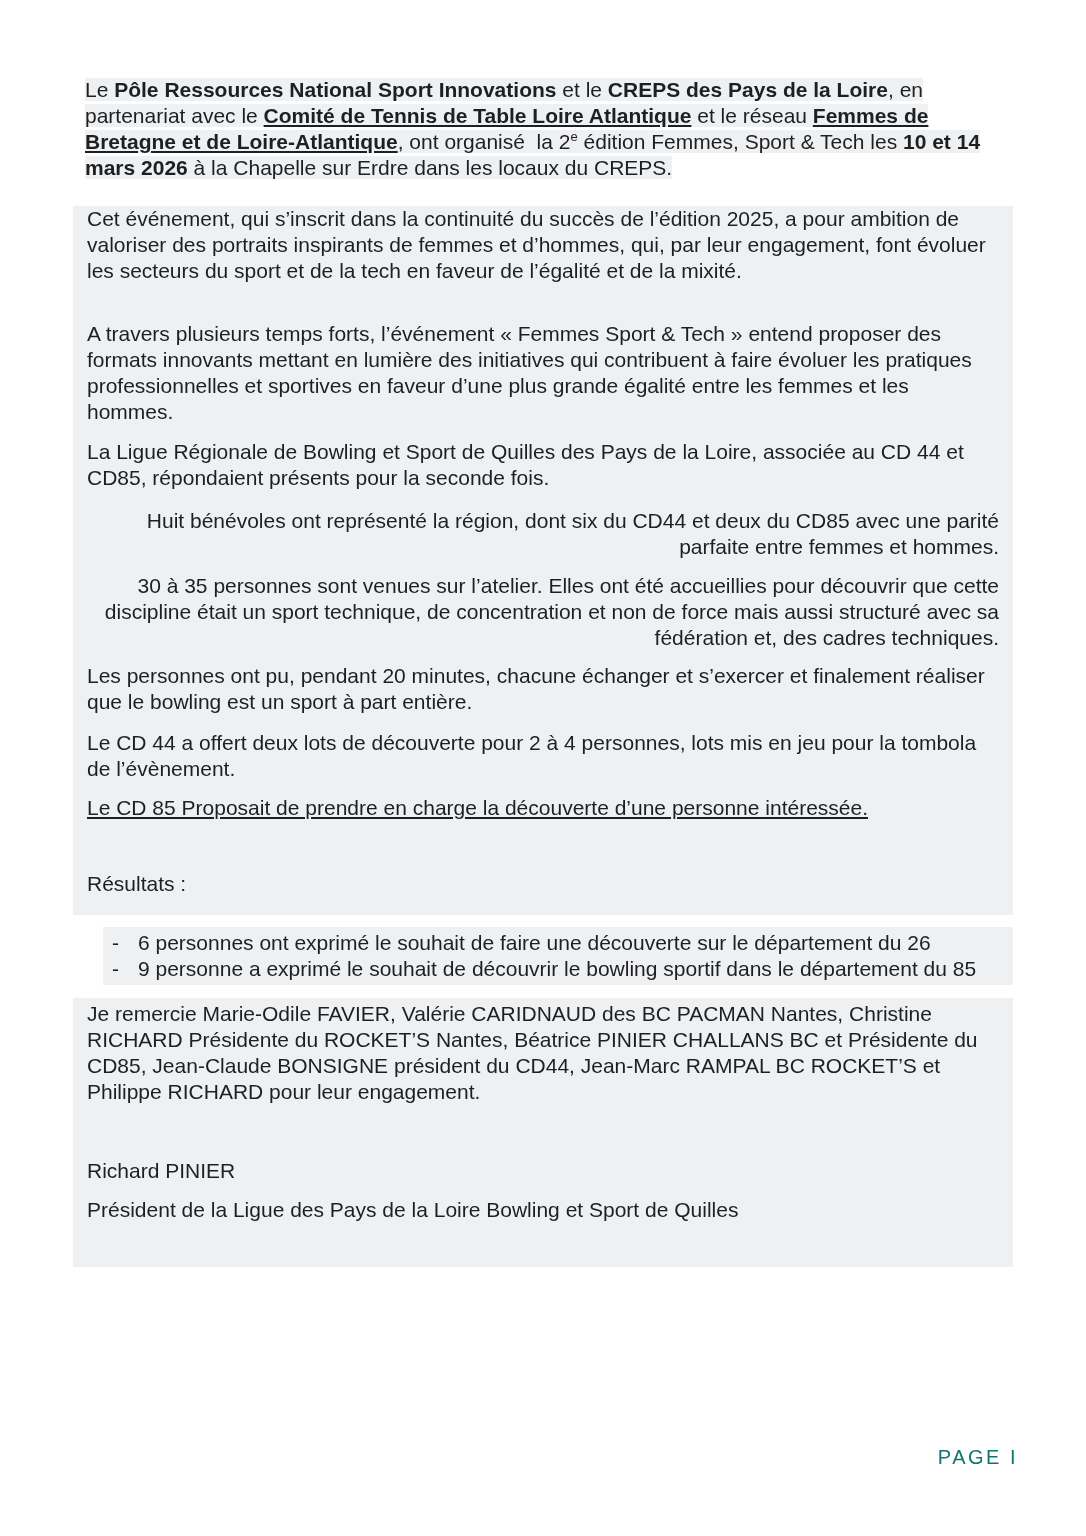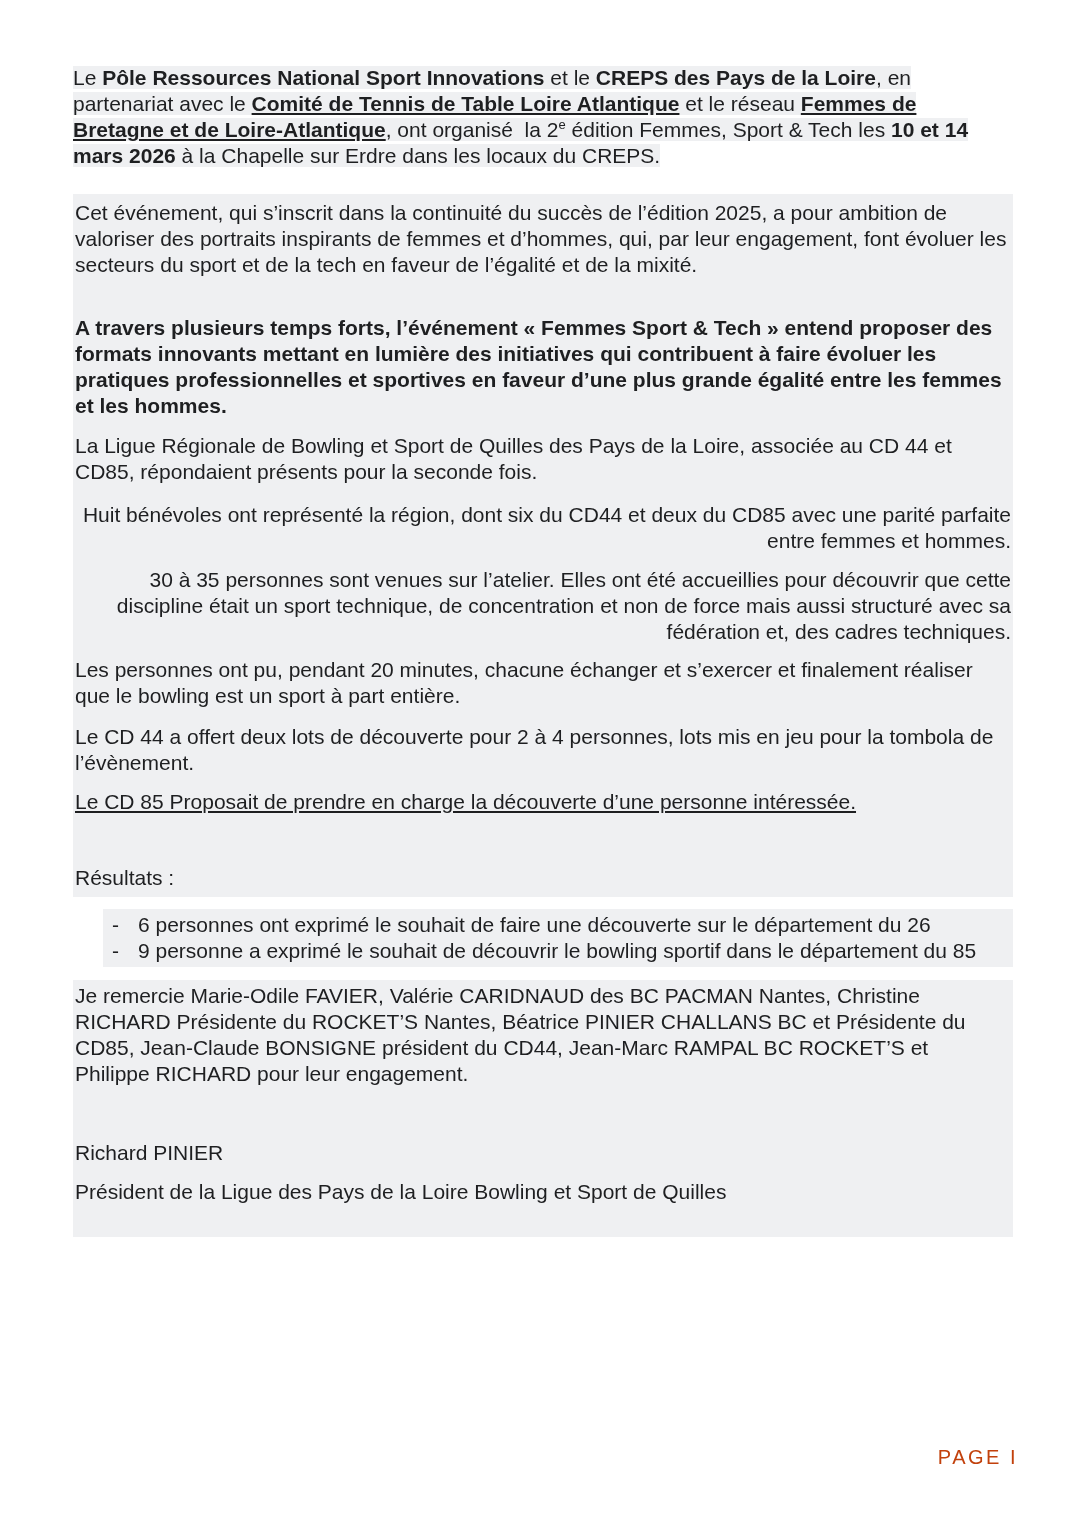--- a/index.html
+++ b/index.html
@@ -16,39 +16,39 @@
     color: #1e1f21;
   }
   .doc {
     position: absolute;
     left: 73px;
     top: 65px;
     width: 940px;
     font-size: 21px;
     line-height: 26px;
   }
-  .doc p { margin: 0; padding: 0; }
+  .doc p { margin: 12px; padding: 0; }
 
   
   .inline-hl {
     background: transparent;
   }
   .inline-hl .hl-run {
     background: var(--hl);
     -webkit-box-decoration-break: clone;
     box-decoration-break: clone;
   }
 
   
   .shaded-block {
     background: var(--hl);
   }
-  #block-main { margin-top: 25px; padding: 6px 2px 6px 2px; }
+  #block-main { margin-top: 25px; padding: 0 2px 6px 2px; }
   #p-event       { margin-top: 0; }
-  #p-tempsforts  { margin-top: 37px; font-weight: bold; }
+  #p-tempsforts  { margin-top: 37px; }
   #p-ligue       { margin-top: 14px; }
   #p-benevoles   { margin-top: 17px; text-align: right; }
   #p-atelier     { margin-top: 13px; text-align: right; }
   #p-echanges    { margin-top: 12px; }
   #p-cd44        { margin-top: 15px; }
   #p-cd85        { margin-top: 13px; text-decoration: underline; }
   #results-heading { margin-top: 50px; }
 
   #results-list {
     margin-top: 12px;
@@ -122,13 +122,13 @@
   </div>
 
   <div class="shaded-block" id="block-closing">
     <p id="p-thanks">Je remercie Marie-Odile FAVIER, Valérie CARIDNAUD des BC PACMAN Nantes, Christine RICHARD Présidente du ROCKET’S Nantes, Béatrice PINIER CHALLANS BC et Présidente du CD85, Jean-Claude BONSIGNE président du CD44, Jean-Marc RAMPAL BC ROCKET’S et Philippe RICHARD pour leur engagement.</p>
     <p id="signature-name">Richard PINIER</p>
     <p id="signature-title">Président de la Ligue des Pays de la Loire Bowling et Sport de Quilles</p>
   </div>
 
 </div>
 
-<div class="page-footer" style="color: #c2410c;">PAGE I</div>
+<div class="page-footer" style="color: #0f766e;">PAGE I</div>
 
 </body></html>

